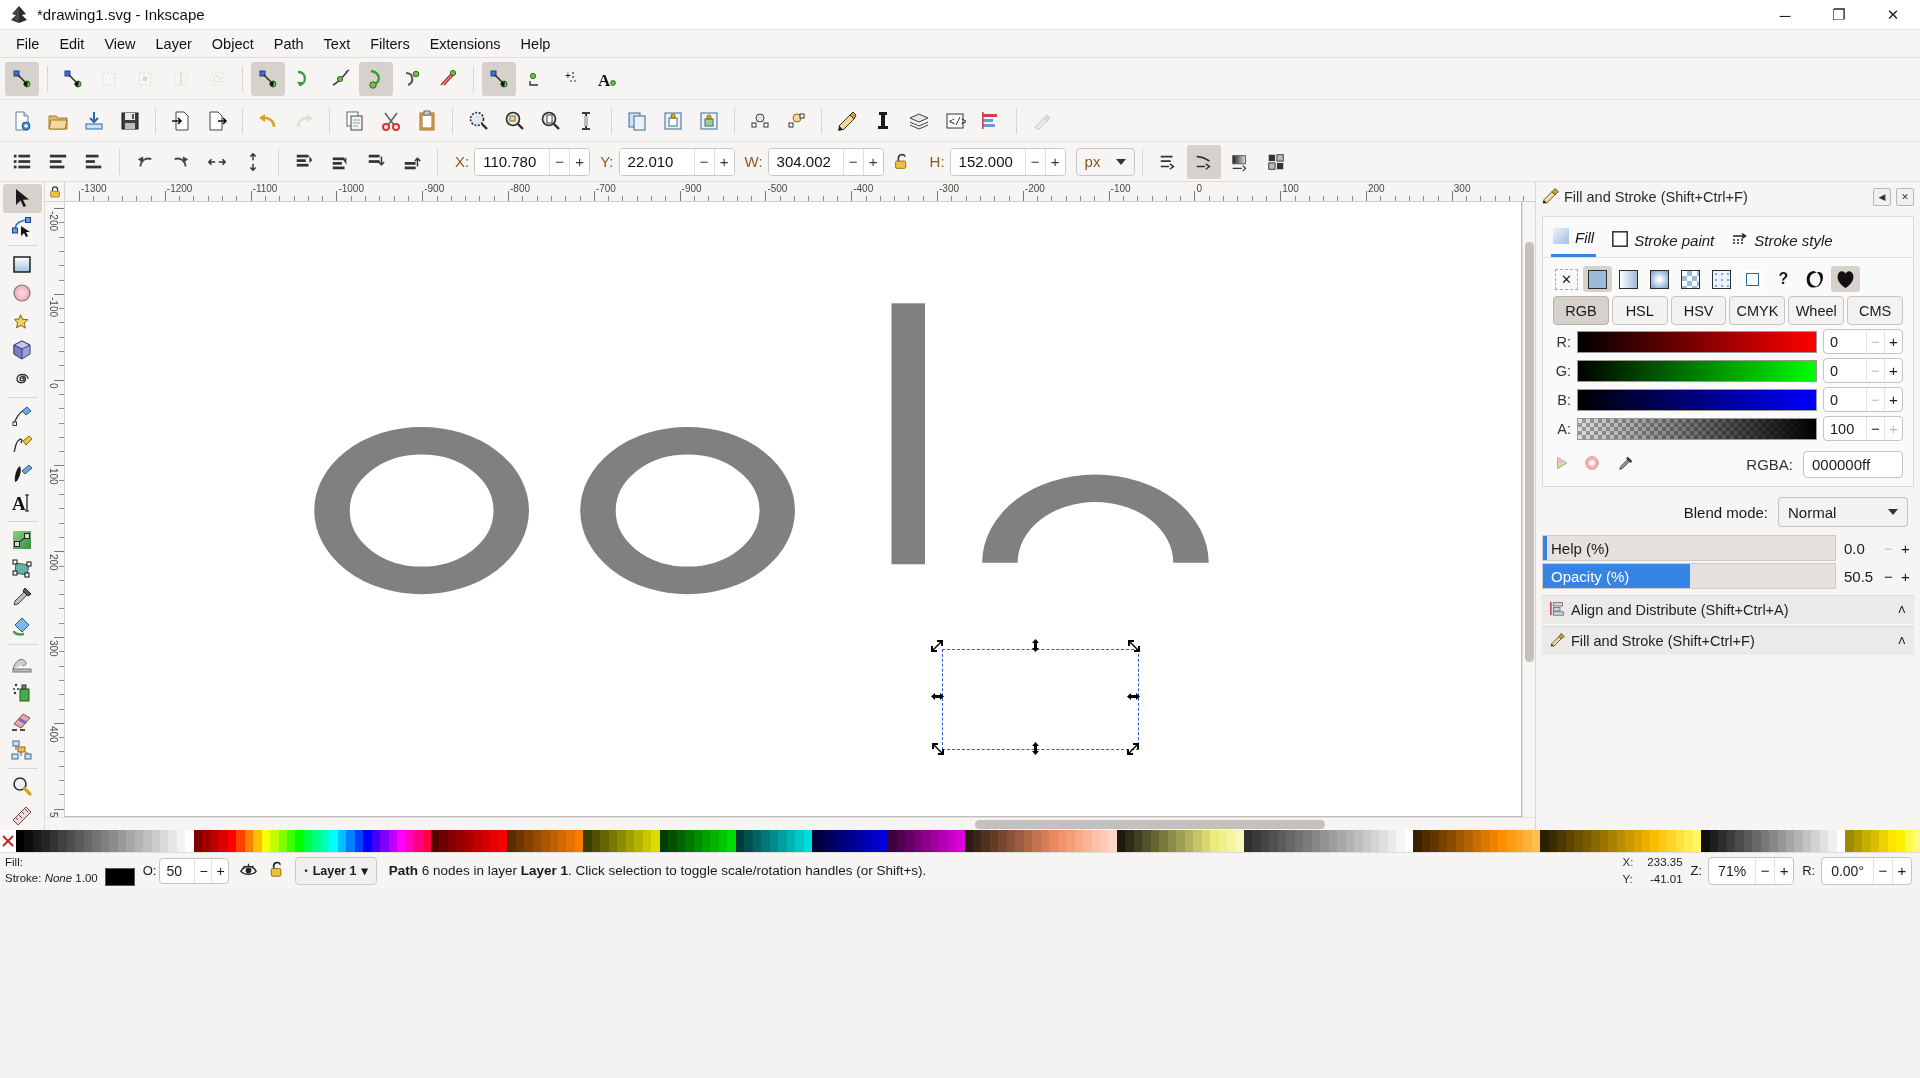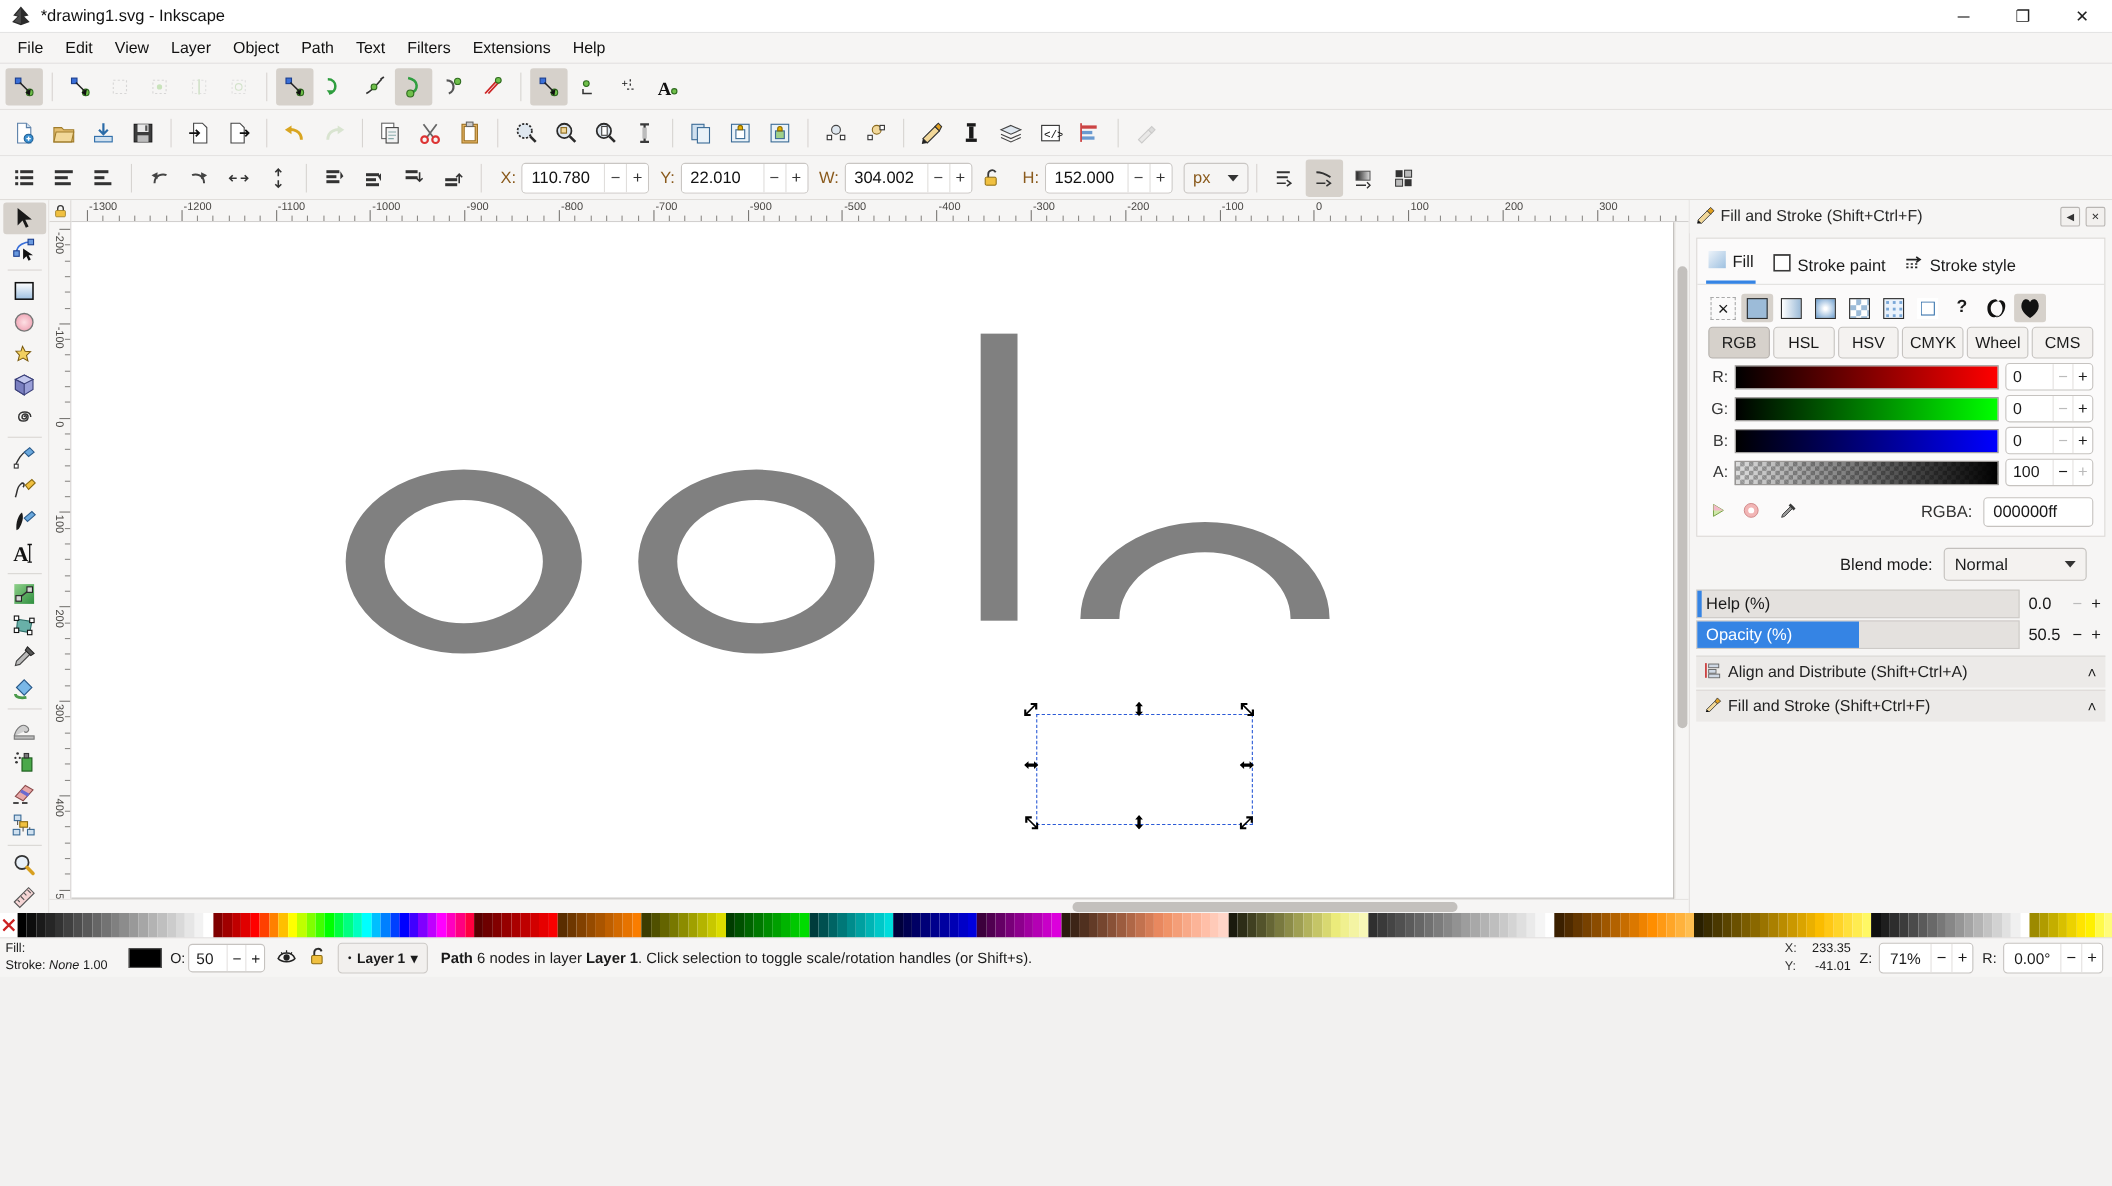--- a/index.html
+++ b/index.html
@@ -89,21 +89,21 @@
   #dock { width:385px; background:#f6f5f4; border-left:1px solid #d8d5d2;
           display:flex; flex-direction:column; }
   .dockhead { height:30px; display:flex; align-items:center; padding:0 6px; gap:5px;
               background:#f6f5f4; }
   .dockhead .dtitle { font-size:14.5px; color:#2a2a2a; flex:1; }
   .dockbtn { width:18px;height:18px;display:flex;align-items:center;justify-content:center;
              border:1px solid #b9b6b3; border-radius:2px; font-size:9px; color:#333; background:#f2f0ee;}
   .fspanel { margin:4px 6px 0 6px; border:1px solid #dcd9d6; background:#fbfafa; padding:4px 0 6px 0;}
   .fstabs { display:flex; align-items:flex-end; padding:4px 8px 0 8px; gap:14px;
             border-bottom:1px solid #e2e0de; }
-  .fstab { display:flex; align-items:center; gap:6px; padding:3px 2px 7px 2px; font-size:15px; color:#1a1a1a; }
+  .fstab { display:flex; align-items:center; gap:6px; padding:3px 2px 7px 2px; font-size:15px; color:#1a1a1a;font-style:italic; }
   .fstab.sel { border-bottom:3px solid #3584e4; }
   .paintrow { display:flex; gap:2px; padding:8px 9px 4px 9px; align-items:center;}
   .pbtn { width:29px;height:26px;border-radius:3px;display:flex;align-items:center;justify-content:center;}
   .pbtn.sel { background:#d6d1cb; }
   .sw { width:19px;height:19px;border:1px solid #2c2c2c; }
   .flatlbl { font-weight:bold; font-size:15px; padding:6px 0 4px 12px; }
   .modrow { display:flex; padding:0 10px; gap:3px; }
   .modbtn { flex:1; height:29px; border:1px solid #c6c3c0; border-radius:4px; background:#f4f2f0;
             display:flex; align-items:center; justify-content:center; font-size:14.5px; color:#1a1a1a; }
   .modbtn.sel { background:#d6d1cb; border-color:#b5b1ad; }
@@ -112,21 +112,21 @@
   .chanbar { flex:1; height:22px; position:relative; border:1px solid #9a9795; }
   .chanspin { display:flex; height:25px; border:1px solid #c6c3c0; border-radius:4px; background:#fff; overflow:hidden;}
   .chanspin .cval { width:42px; padding-left:6px; display:flex; align-items:center; font-size:14.5px;}
   .chanspin .cb { width:18px; display:flex; align-items:center; justify-content:center;
                   border-left:1px solid #e4e2e0; font-size:15px; }
   .rgbarow { display:flex; align-items:center; padding:10px 10px 2px 12px; gap:10px; }
   .rgbalbl { margin-left:auto; font-size:15px; color:#333; }
   .rgbabox { width:100px; height:27px; border:1px solid #c6c3c0; border-radius:4px; background:#fff;
              display:flex; align-items:center; padding-left:8px; font-size:15px; }
   .blendrow { display:flex; align-items:center; justify-content:flex-end; gap:10px;
-              padding:10px 23px 6px 0; }
+              padding:10px 12px 6px 0; }
   .blendsel { width:130px; height:30px; border:1px solid #c3c0bd; border-radius:4px; background:#f4f2f0;
               display:flex; align-items:center; padding:0 9px; font-size:15px; }
   .slrow { display:flex; align-items:center; margin:2px 6px 0 6px; }
   .sltrack { flex:1; height:26px; border:1px solid #cdcac7; background:#e4e1de; position:relative;
              display:flex; align-items:center; }
   .slfill { position:absolute; left:0; top:0; bottom:0; background:#3584e4; }
   .sllbl { position:relative; padding-left:8px; font-size:15px; z-index:2; }
   .slval { width:44px; text-align:left; padding-left:8px; font-size:15px; }
   .slbtns { display:flex; }
   .slbtn { width:17px; text-align:center; font-size:15px; }
@@ -136,21 +136,21 @@
 
   
   #palette { height:22px; display:flex; align-items:stretch; background:#fff; }
   #palette .px { flex:1 1 auto; }
   #palnone { width:16px; display:flex;align-items:center;justify-content:center; background:#fff; }
 
   
   #statusbar { height:36px; display:flex; align-items:center; background:#f6f5f4;
                border-top:1px solid #e0dedc; font-size:13px; }
   .stk { display:flex; flex-direction:column; justify-content:center; font-size:11.5px; padding-left:5px; line-height:1.35;}
-  .fsblock { display:flex; align-items:center; gap:23px; }
+  .fsblock { display:flex; align-items:flex-end; gap:11px; }
   .ostack { display:flex; align-items:center; gap:3px; margin-left:8px; }
   .ospin { display:flex; height:26px; border:1px solid #c6c3c0; border-radius:4px; background:#fff; overflow:hidden; }
   .ospin .ov { width:34px; padding-left:6px; display:flex;align-items:center; font-size:14px; }
   .ospin .ob { width:17px; display:flex;align-items:center;justify-content:center; border-left:1px solid #e4e2e0; font-size:14px;}
   .layerbox { display:flex; align-items:center; gap:5px; height:28px; border:1px solid #ccc9c6;
               border-radius:4px; background:#f2f0ee; padding:0 8px; margin-left:8px; font-size:12.5px; font-weight:bold;}
   #statusmsg { margin-left:12px; font-size:13.5px; }
   #statusmsg b { font-weight:bold; }
   .xy { display:flex; flex-direction:column; font-size:11.5px; line-height:1.4; margin-left:auto; }
   .xyrow { display:flex; gap:6px; }

